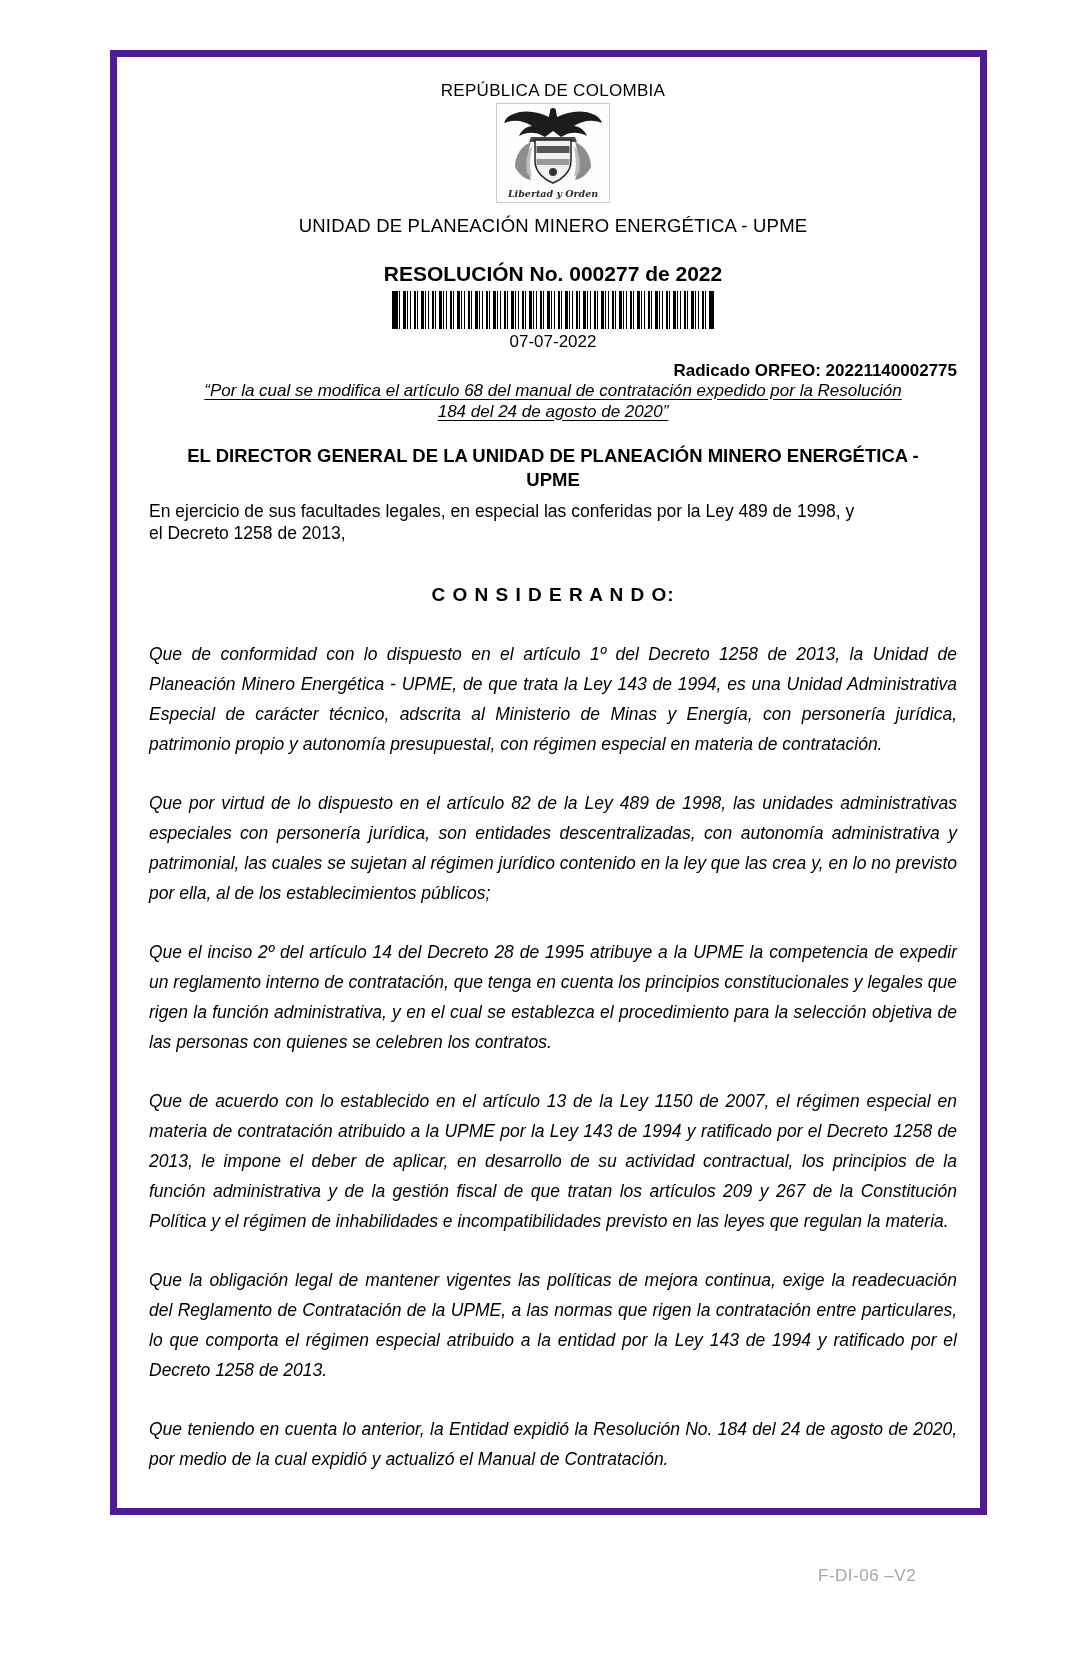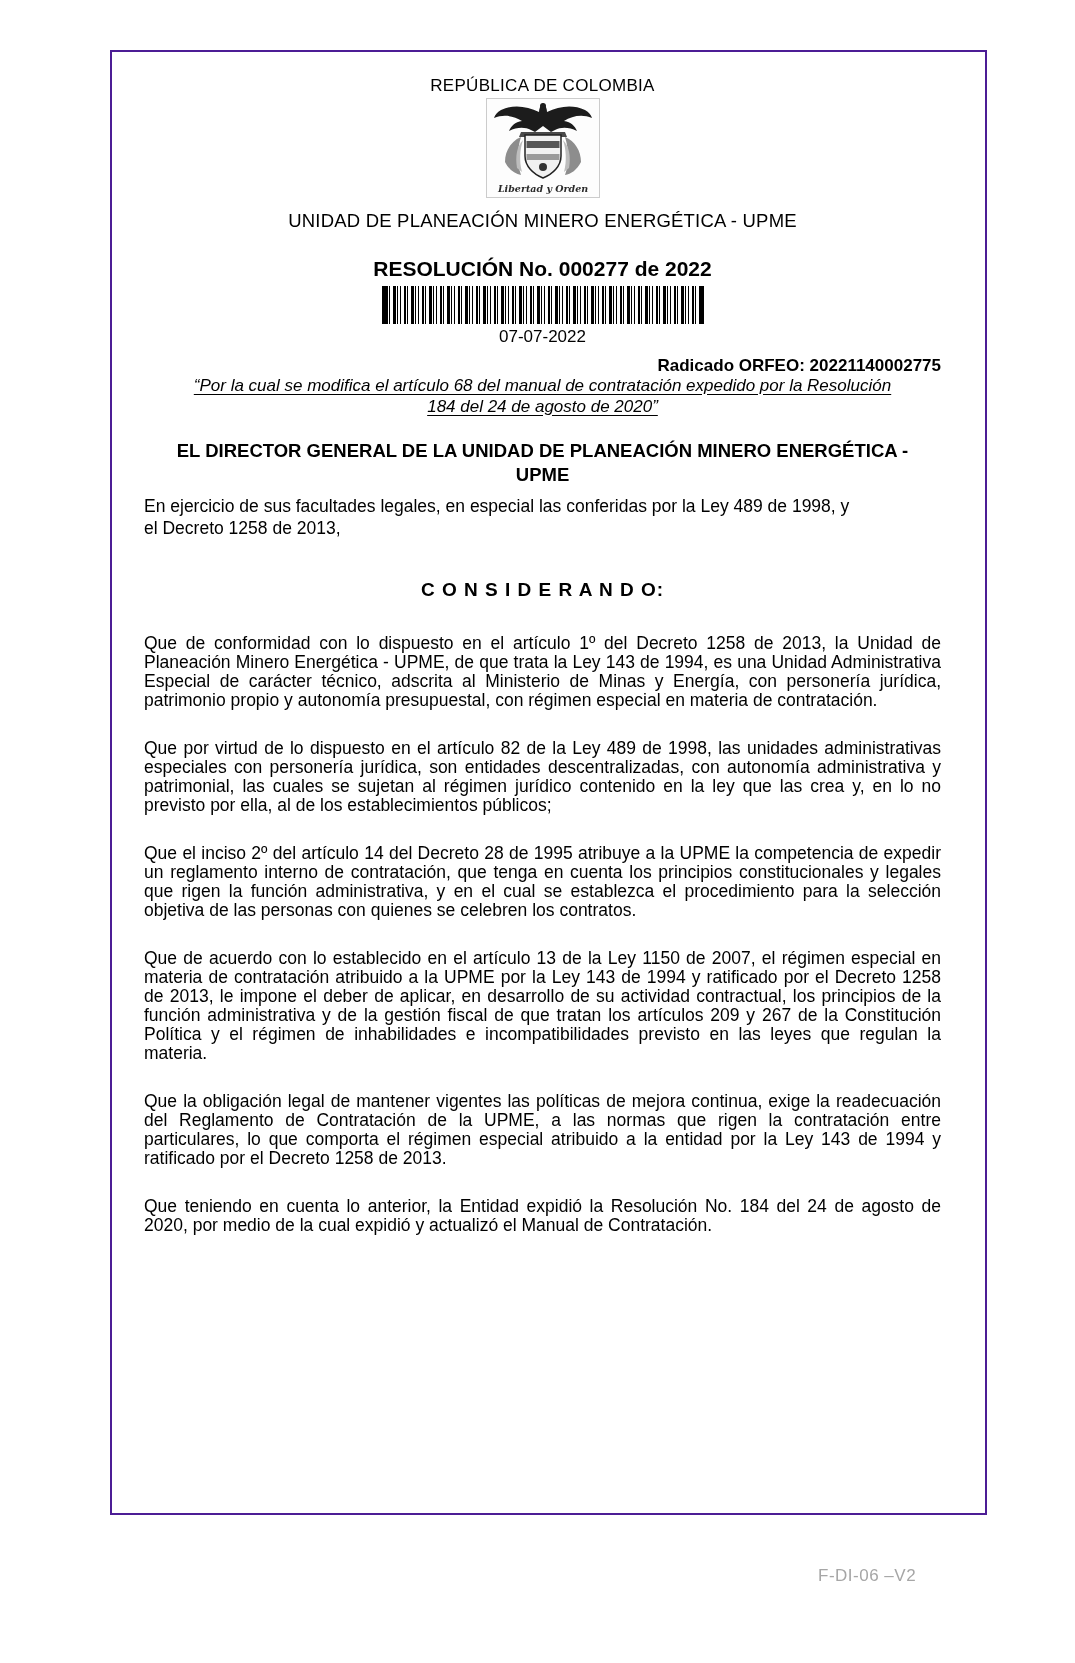--- a/index.html
+++ b/index.html
@@ -4,22 +4,22 @@
 <title>Resolución UPME 000277 de 2022</title>
 <style>
   html,body{margin:0;padding:0;}
   body{
     width:1075px;height:1663px;position:relative;background:#ffffff;
     font-family:"Liberation Sans","DejaVu Sans",sans-serif;color:#000;
     -webkit-font-smoothing:antialiased;
   }
   .frame{
     position:absolute;left:110px;top:50px;width:877px;height:1465px;
-    border:2px solid #4c1d95;box-sizing:border-box;
-    padding:24px 44px 0 32px;background:#fff;
+    border:7px solid #4c1d95;box-sizing:border-box;
+    padding:24px 23px 0 32px;background:#fff;
   }
   .republic{text-align:center;font-size:17px;letter-spacing:.3px;}
   .crest-wrap{width:114px;margin:2px auto 12px;font-weight:bold;}
   .crest-wrap svg{display:block;width:114px;height:100px;}
   .entity{text-align:center;font-size:18.5px;letter-spacing:.2px;margin-top:9px;}
   .res-title{text-align:center;font-weight:bold;font-size:21px;margin-top:25px;}
   .barcode{
     width:314px;height:38px;margin:5px auto 0;
     background:repeating-linear-gradient(90deg,
       #000 0px,#000 2px,#fff 2px,#fff 3px,
@@ -30,21 +30,21 @@
     border-left:4px solid #000;border-right:4px solid #000;
   }
   .res-date{text-align:center;font-size:17px;margin-top:3px;}
   .radicado{text-align:right;font-weight:bold;font-size:17px;margin-top:9px;}
   .subject{text-align:center;font-style:italic;font-size:17px;line-height:20.5px;}
   .subject .line{text-decoration:underline;text-underline-offset:3px;}
   .issuer{text-align:center;font-weight:bold;font-size:18.5px;line-height:24px;margin-top:22px;}
   .authority{font-size:17.5px;line-height:22px;margin-top:8px;}
   .considerando{text-align:center;font-weight:bold;font-size:19px;letter-spacing:1px;margin-top:40px;}
   .body-text{margin-top:33px;}
-  .body-text p{font-size:17.5px;line-height:19px;text-align:justify;margin:0 0 29px 0;}
+  .body-text p{font-size:17.5px;line-height:30px;text-align:justify;margin:0 0 29px 0;font-style:italic;}
   .footer-code{position:absolute;left:818px;top:1566px;font-size:17px;color:#a6a6a6;letter-spacing:.5px;}
 </style>
 </head>
 <body>
 
 <div class="frame">
 
   <div class="republic">REPÚBLICA DE COLOMBIA</div>
 
   <div class="crest-wrap">

